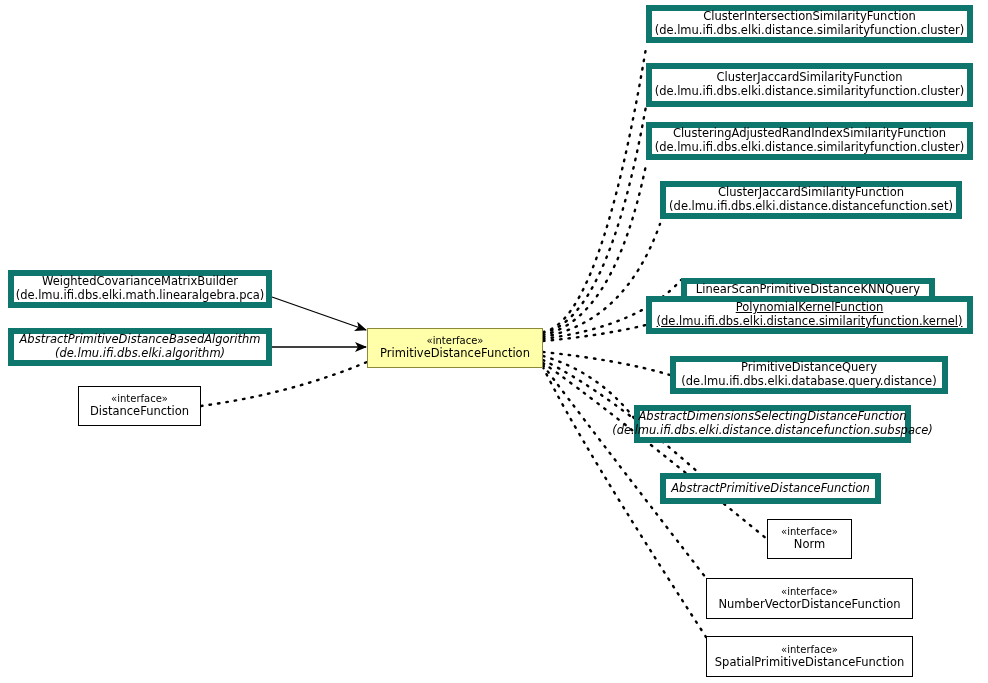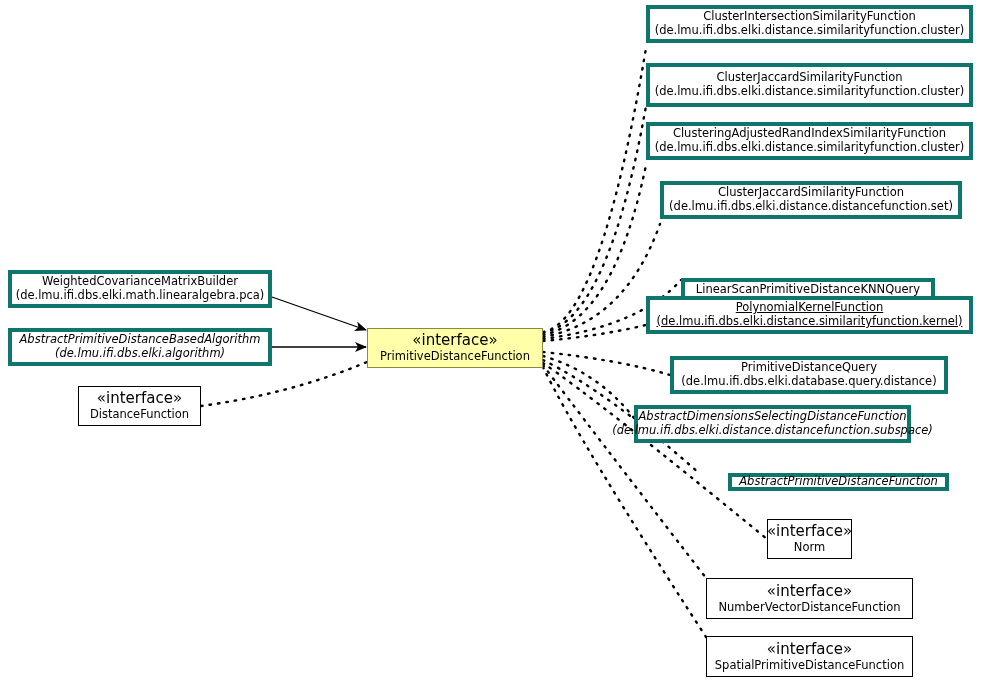--- a/index.html
+++ b/index.html
@@ -27,21 +27,21 @@
     left: 0;
     top: 0;
     width: 988px;
     height: 683px;
     pointer-events: none;
   }
   .node {
     position: absolute;
     box-sizing: border-box;
     background: #ffffff;
-    border: 4px solid #0f766e;
+    border: 6px solid #0f766e;
     display: flex;
     flex-direction: column;
     align-items: center;
     justify-content: center;
     text-align: center;
     line-height: 1.18;
     font-size: 11.5px;
     color: #000000;
     white-space: nowrap;
     z-index: 5;
@@ -59,21 +59,21 @@
   }
   .node .line-pkg {
     display: block;
   }
   .node.abstract .line-name,
   .node.abstract .line-pkg {
     font-style: italic;
   }
   .node .stereotype {
     display: block;
-    font-size: 15px;
+    font-size: 10px;
   }
 </style>
 </head>
 <body>
 
 <div id="diagram">
 
   <svg class="edges" viewBox="0 0 988 683">
     <defs>
       <marker id="arrowSolid" markerWidth="12" markerHeight="10" refX="11" refY="5" orient="auto" markerUnits="userSpaceOnUse">
@@ -183,21 +183,21 @@
   <div class="node" style="left:670px; top:356px; width:278px; height:38px;">
     <span class="line-name">PrimitiveDistanceQuery</span>
     <span class="line-pkg">(de.lmu.ifi.dbs.elki.database.query.distance)</span>
   </div>
 
   <div class="node abstract" style="left:634px; top:405px; width:277px; height:38px;">
     <span class="line-name">AbstractDimensionsSelectingDistanceFunction</span>
     <span class="line-pkg">(de.lmu.ifi.dbs.elki.distance.distancefunction.subspace)</span>
   </div>
 
-  <div class="node abstract" style="left:728px; top:473px; width:221px; height:18px;">
+  <div class="node abstract" style="left:660px; top:473px; width:221px; height:31px;">
     <span class="line-name">AbstractPrimitiveDistanceFunction</span>
   </div>
 
   <div class="node dark" style="left:767px; top:519px; width:85px; height:40px;">
     <span class="stereotype">«interface»</span>
     <span class="line-name">Norm</span>
   </div>
 
   <div class="node dark" style="left:706px; top:578px; width:207px; height:41px;">
     <span class="stereotype">«interface»</span>

